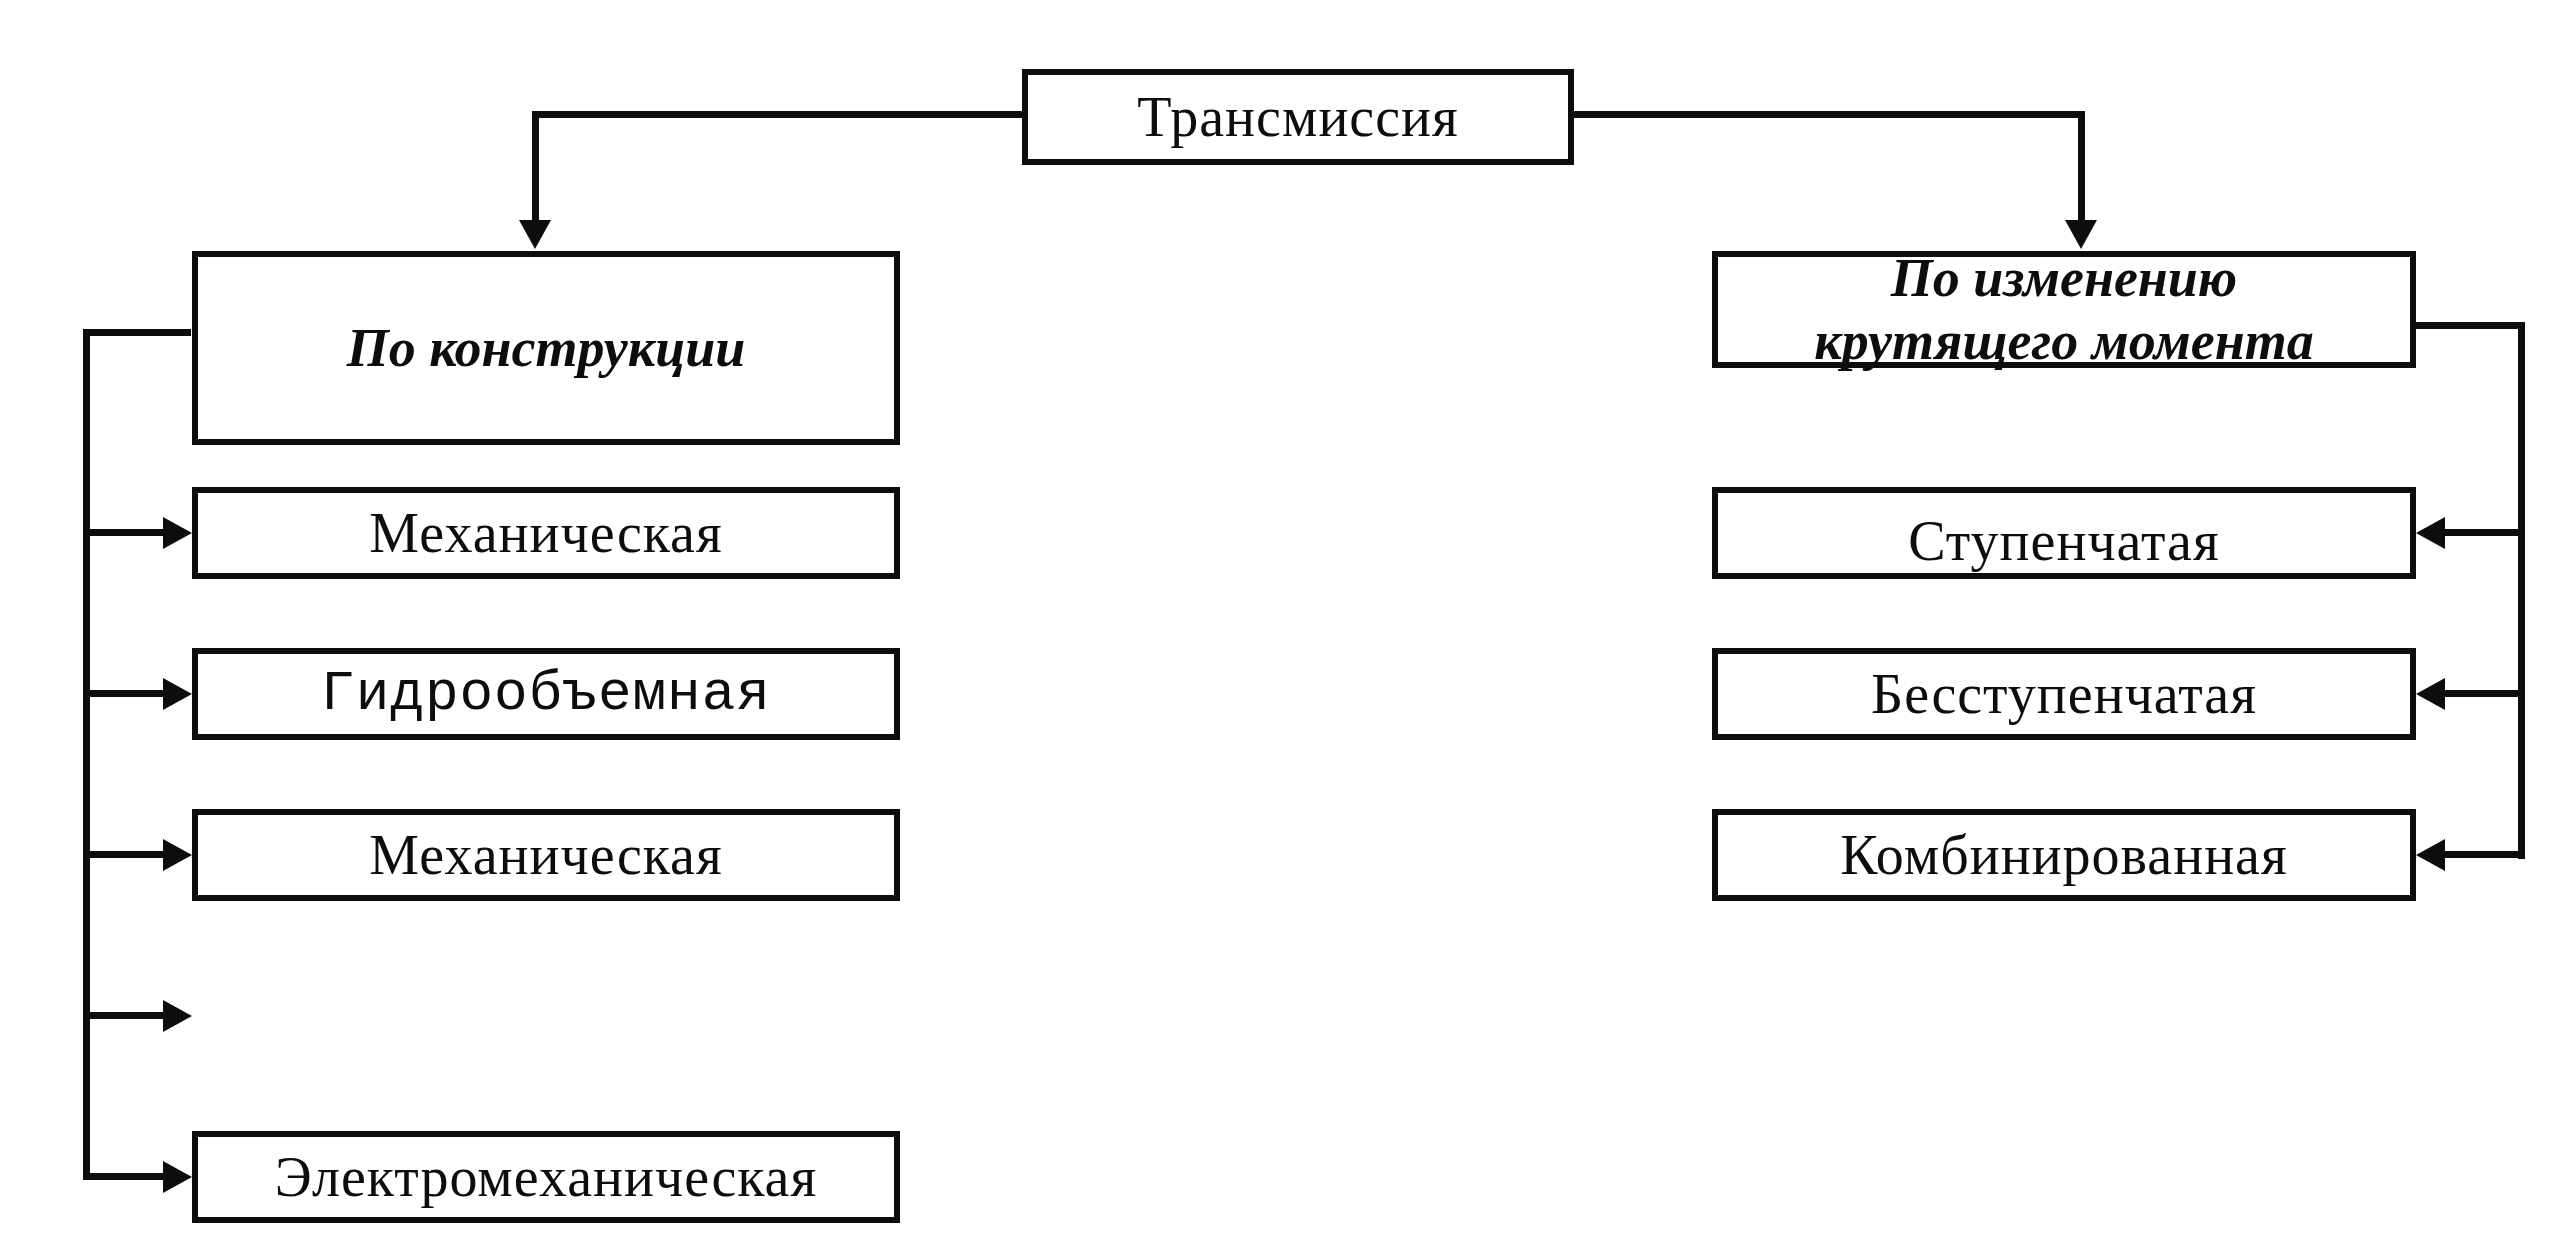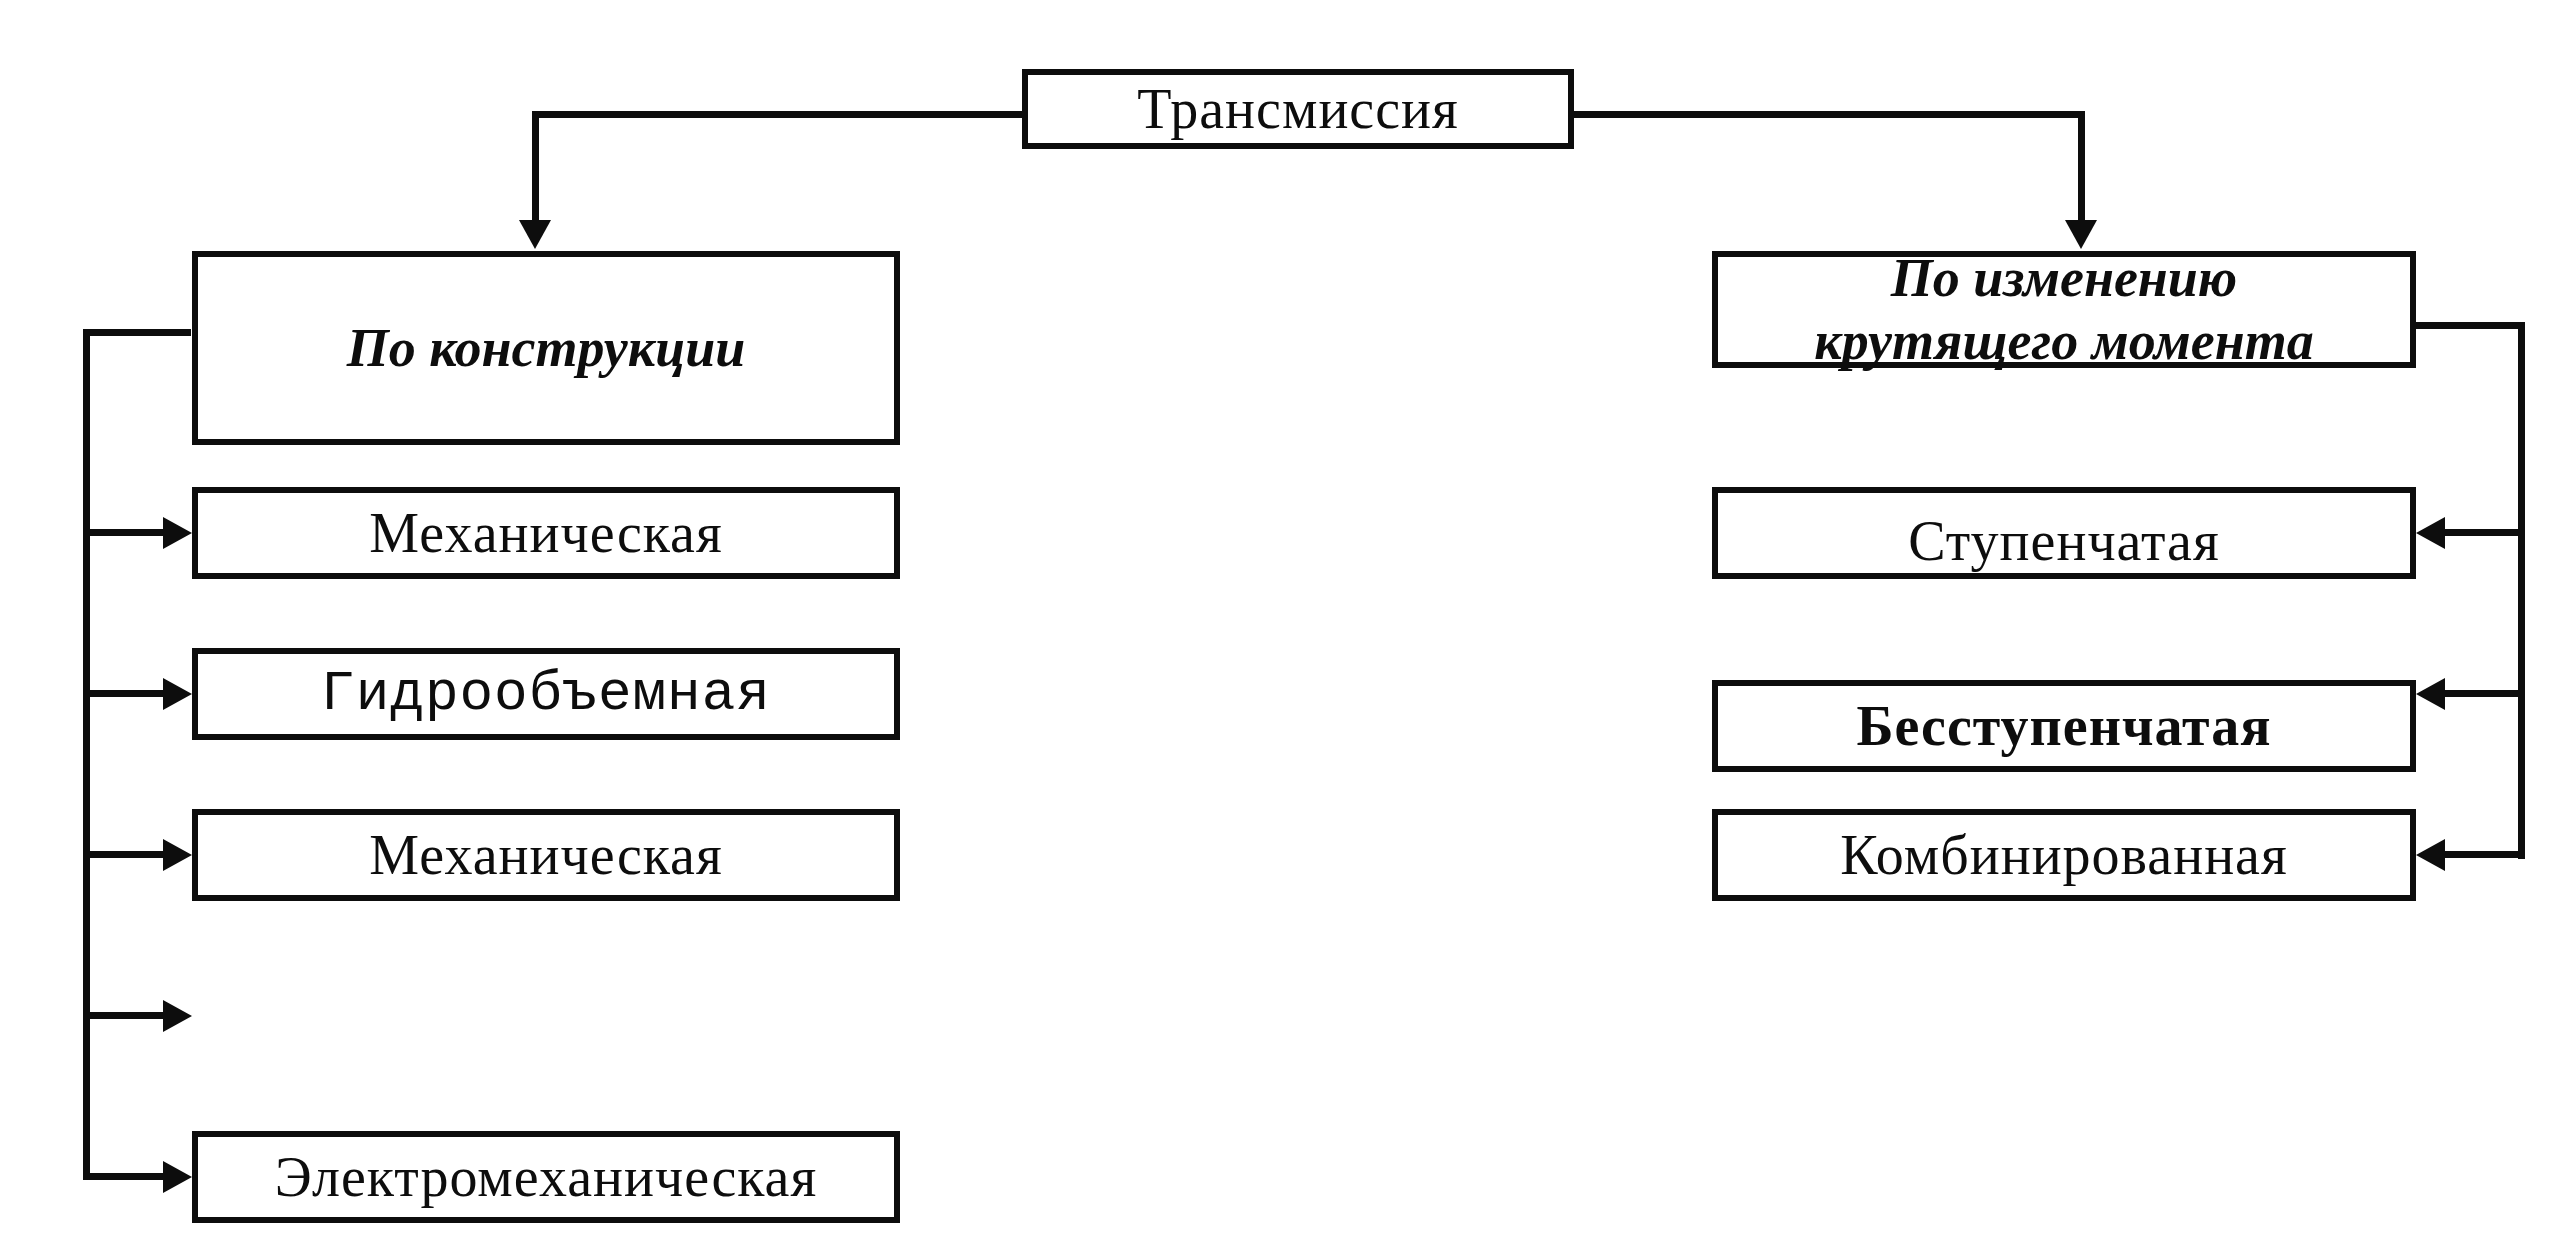--- a/index.html
+++ b/index.html
@@ -21,21 +21,21 @@
     box-sizing: border-box;
     background: #ffffff;
     border: 6.7px solid #0d0d0d;
     display: flex;
     align-items: center;
     justify-content: center;
     text-align: center;
     color: #0d0d0d;
   }
   .root-box {
-    left: 1022px; top: 69px; width: 552px; height: 80px;
+    left: 1022px; top: 69px; width: 552px; height: 96px;
     font-size: 56px;
     letter-spacing: 1px;
   }
   .category-box {
     font-size: 54px;
     font-weight: bold;
     font-style: italic;
     line-height: 63px;
   }
   .category-left  { left: 192px;  top: 251px; width: 708px; height: 194px; justify-content: center; }
@@ -46,21 +46,21 @@
     letter-spacing: 1px;
   }
   .l-col { left: 192px;  width: 708px; height: 92px; }
   .r-col { left: 1712px; width: 704px; height: 92px; }
   .l1 { top: 487px; }
   .l2 { top: 648px; font-family: Liberation Mono, monospace; }
   .l3 { top: 809px; }
   .l4 { top: 970px; }
   .l5 { top: 1131px; }
   .r1 { top: 487px; align-items: flex-end; }
-  .r2 { top: 680px; font-weight: bold; }
+  .r2 { top: 648px; }
   .r3 { top: 809px; }
   .line {
     position: absolute;
     background: #0d0d0d;
   }
   .arrow {
     position: absolute;
     width: 0;
     height: 0;
   }

